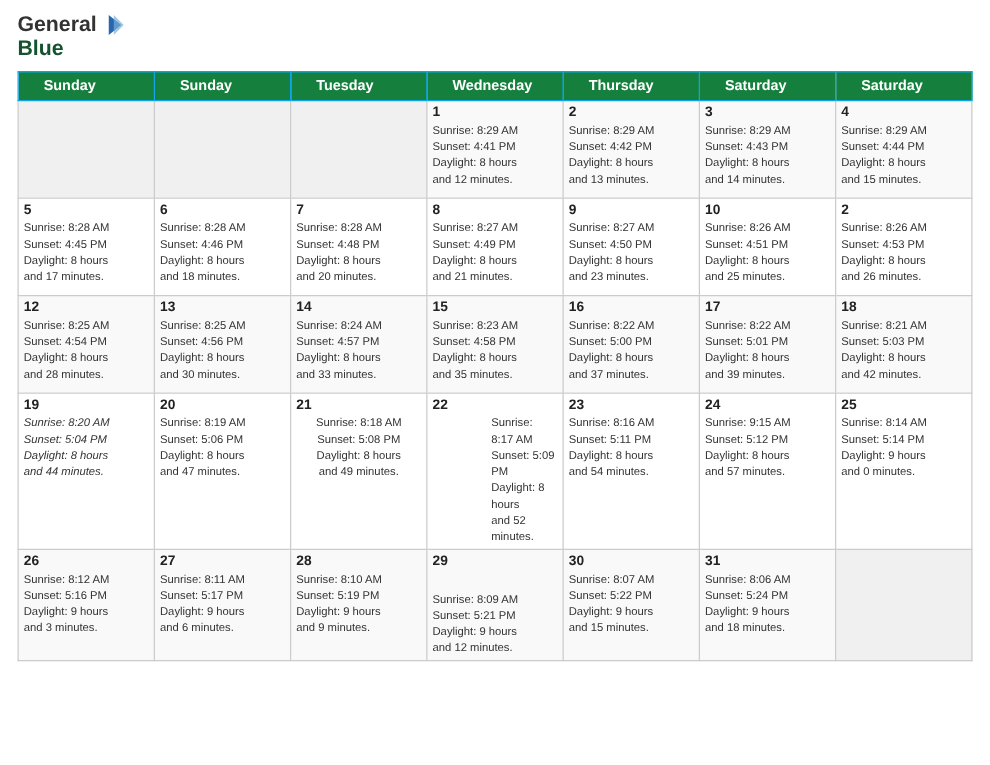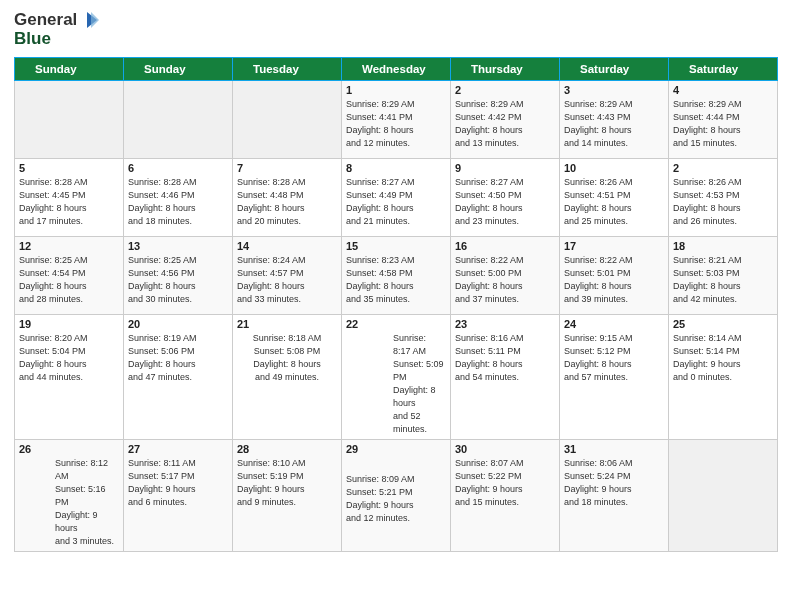--- a/index.html
+++ b/index.html
@@ -248,21 +248,21 @@
             <div class="day-number">18</div>
             <div class="day-info" style="white-space: pre-line;">Sunrise: 8:21 AM
 Sunset: 5:03 PM
 Daylight: 8 hours
 and 42 minutes.</div>
           </td>
         </tr>
         <tr>
           <td>
             <div class="day-number">19</div>
-            <div class="day-info" style="white-space: pre-line;">Sunrise: 8:20 AM
+            <div class="day-info" style="white-space: pre-line; font-style: italic;">Sunrise: 8:20 AM
 Sunset: 5:04 PM
 Daylight: 8 hours
 and 44 minutes.</div>
           </td>
           <td>
             <div class="day-number">20</div>
             <div class="day-info" style="white-space: pre-line;">Sunrise: 8:19 AM
 Sunset: 5:06 PM
 Daylight: 8 hours
 and 47 minutes.</div>
@@ -299,21 +299,21 @@
             <div class="day-number">25</div>
             <div class="day-info" style="white-space: pre-line;">Sunrise: 8:14 AM
 Sunset: 5:14 PM
 Daylight: 9 hours
 and 0 minutes.</div>
           </td>
         </tr>
         <tr>
           <td>
             <div class="day-number">26</div>
-            <div class="day-info" style="white-space: pre-line; margin-left: 36px;">Sunrise: 8:12 AM
+            <div class="day-info" style="white-space: pre-line;">Sunrise: 8:12 AM
 Sunset: 5:16 PM
 Daylight: 9 hours
 and 3 minutes.</div>
           </td>
           <td>
             <div class="day-number">27</div>
             <div class="day-info" style="white-space: pre-line;">Sunrise: 8:11 AM
 Sunset: 5:17 PM
 Daylight: 9 hours
 and 6 minutes.</div>

